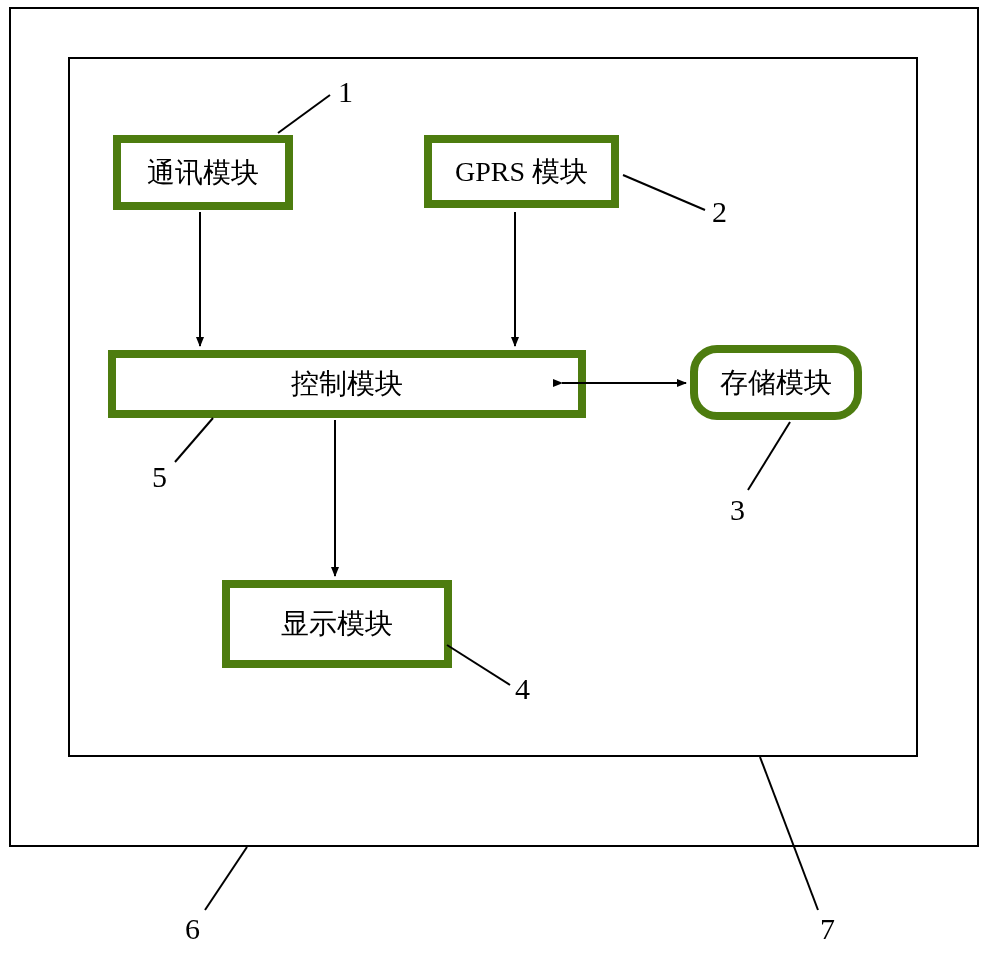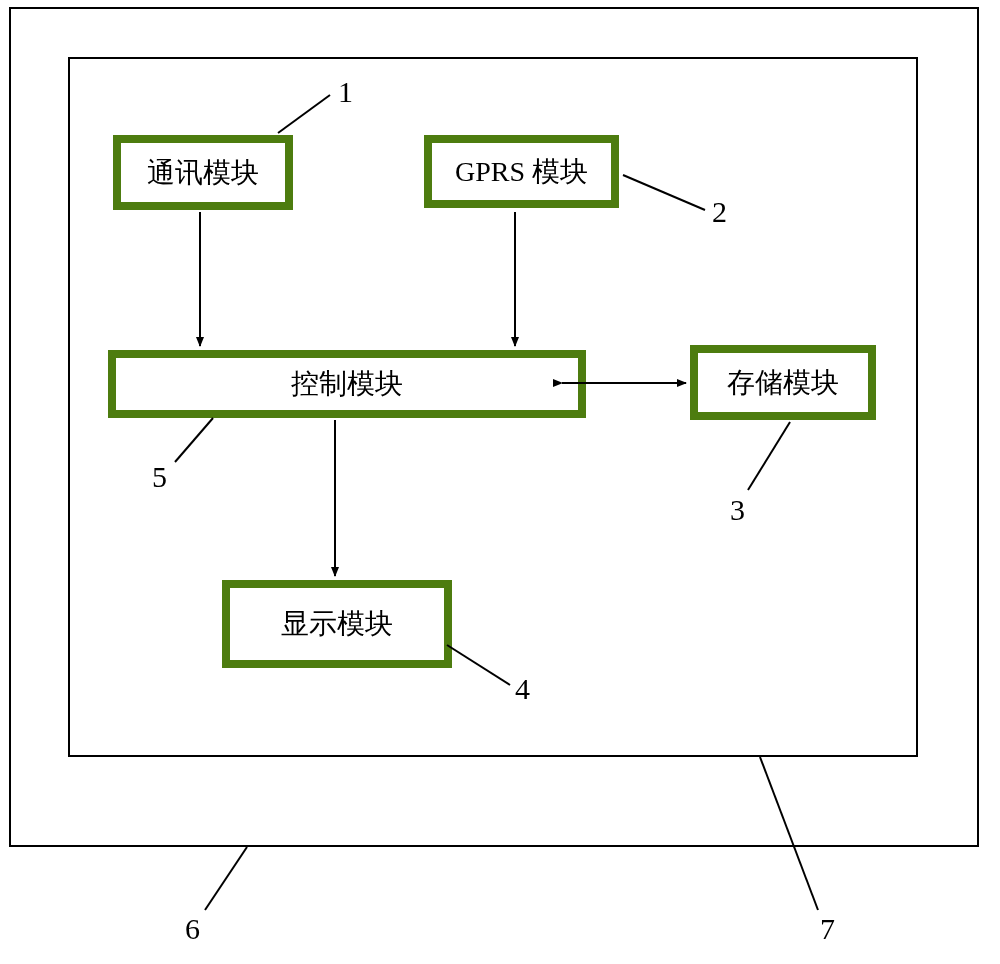--- a/index.html
+++ b/index.html
@@ -22,21 +22,21 @@
 </div>
 
 <div class="block" style="left:424px; top:135px; width:195px; height:73px;">
   <span>GPRS 模块</span>
 </div>
 
 <div class="block" style="left:108px; top:350px; width:478px; height:68px;">
   <span>控制模块</span>
 </div>
 
-<div class="block" style="left:690px; top:345px; width:186px; height:75px;">
+<div class="block" style="left:690px; top:345px; width:172px; height:75px;border-radius:27px;">
   <span>存储模块</span>
 </div>
 
 <div class="block" style="left:222px; top:580px; width:230px; height:88px;">
   <span>显示模块</span>
 </div>
 
 <svg class="arrows" width="1000" height="964">
   <defs>
     <marker id="arrowhead" markerWidth="10" markerHeight="8" refX="9" refY="4" orient="auto" markerUnits="userSpaceOnUse">

